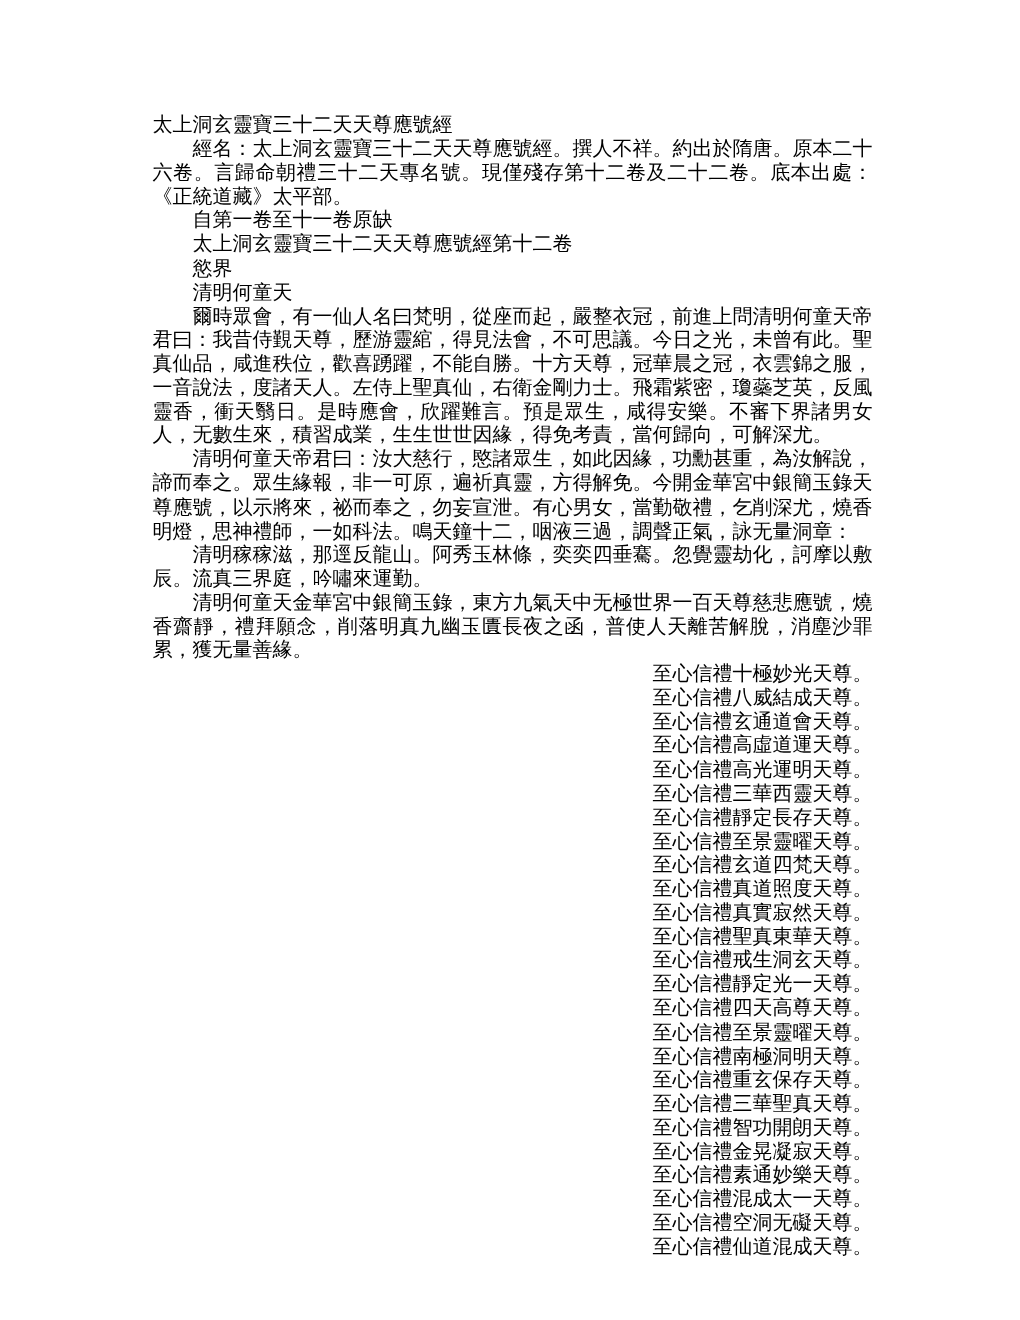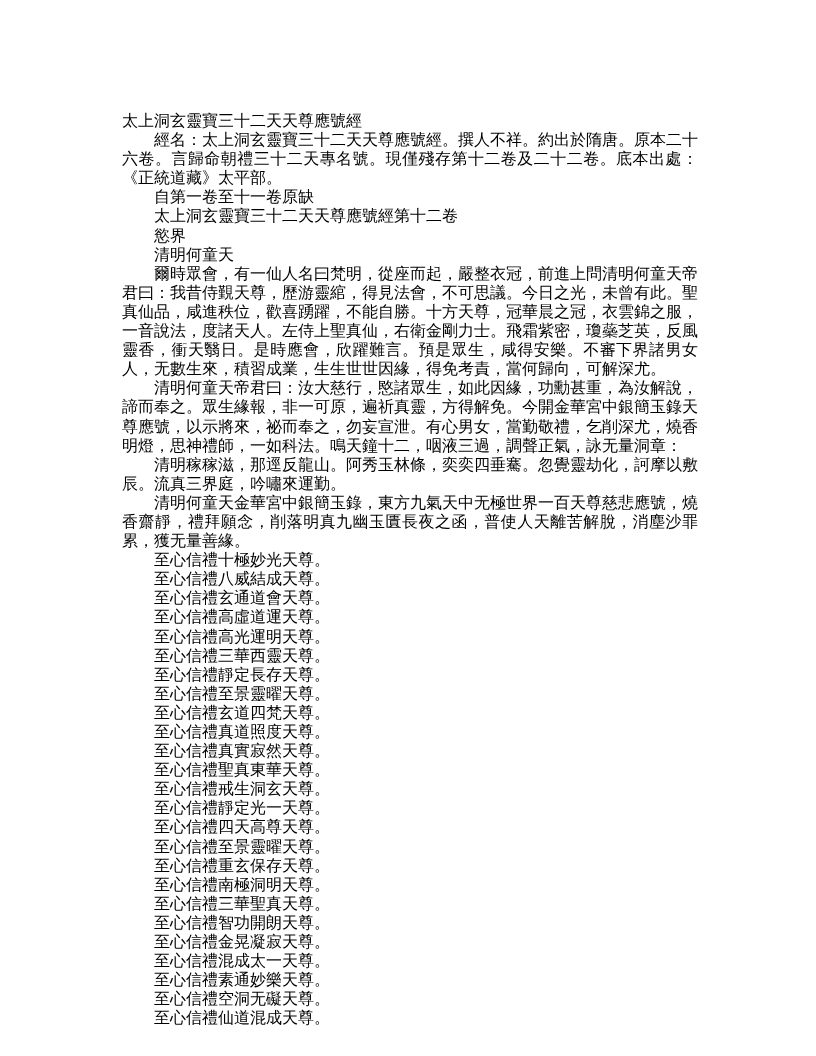--- a/index.html
+++ b/index.html
@@ -15,36 +15,36 @@
       font-family: "Liberation Serif", "DejaVu Serif", serif;
       color: #000000;
     }
     .page {
       position: absolute;
       left: 122px;
       top: 91px;
       width: 576px;
       font-size: 16px;
       line-height: 19.1px;
-      margin-top: 20px;
     }
     .line {
       margin: 0;
       padding: 0;
       white-space: normal;
       word-break: break-all;
       text-align: justify;
     }
     .indent {
       text-indent: 2em;
     }
     .list {
       margin: 0;
       padding: 0;
       list-style: none;
+      text-align: right;
     }
     .list li {
       margin: 0;
       padding: 0;
       text-indent: 2em;
       white-space: nowrap;
     }
   </style>
 </head>
 <body>
@@ -70,23 +70,23 @@
     <li>至心信禮靜定長存天尊。</li>
     <li>至心信禮至景靈曜天尊。</li>
     <li>至心信禮玄道四梵天尊。</li>
     <li>至心信禮真道照度天尊。</li>
     <li>至心信禮真實寂然天尊。</li>
     <li>至心信禮聖真東華天尊。</li>
     <li>至心信禮戒生洞玄天尊。</li>
     <li>至心信禮靜定光一天尊。</li>
     <li>至心信禮四天高尊天尊。</li>
     <li>至心信禮至景靈曜天尊。</li>
+    <li>至心信禮南極洞明天尊。</li>
     <li>至心信禮重玄保存天尊。</li>
-    <li>至心信禮南極洞明天尊。</li>
     <li>至心信禮三華聖真天尊。</li>
     <li>至心信禮智功開朗天尊。</li>
     <li>至心信禮金晃凝寂天尊。</li>
+    <li>至心信禮素通妙樂天尊。</li>
     <li>至心信禮混成太一天尊。</li>
-    <li>至心信禮素通妙樂天尊。</li>
     <li>至心信禮空洞无礙天尊。</li>
     <li>至心信禮仙道混成天尊。</li>
   </ul>
 </div>
 
 </body></html>

